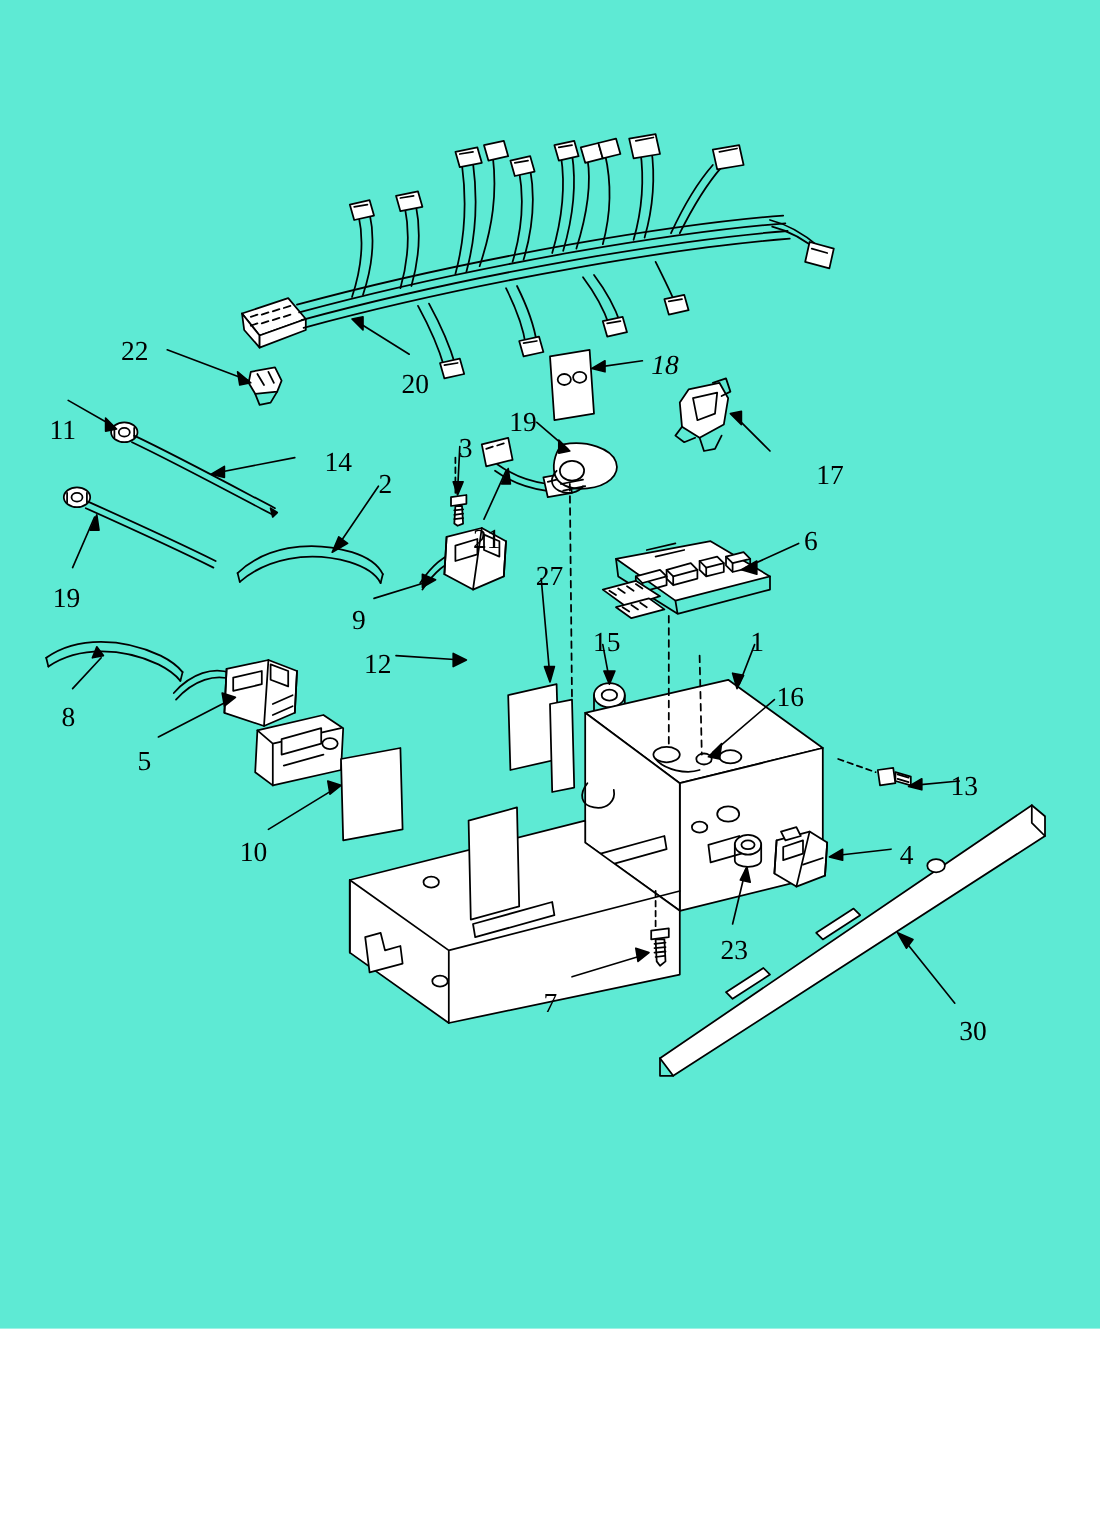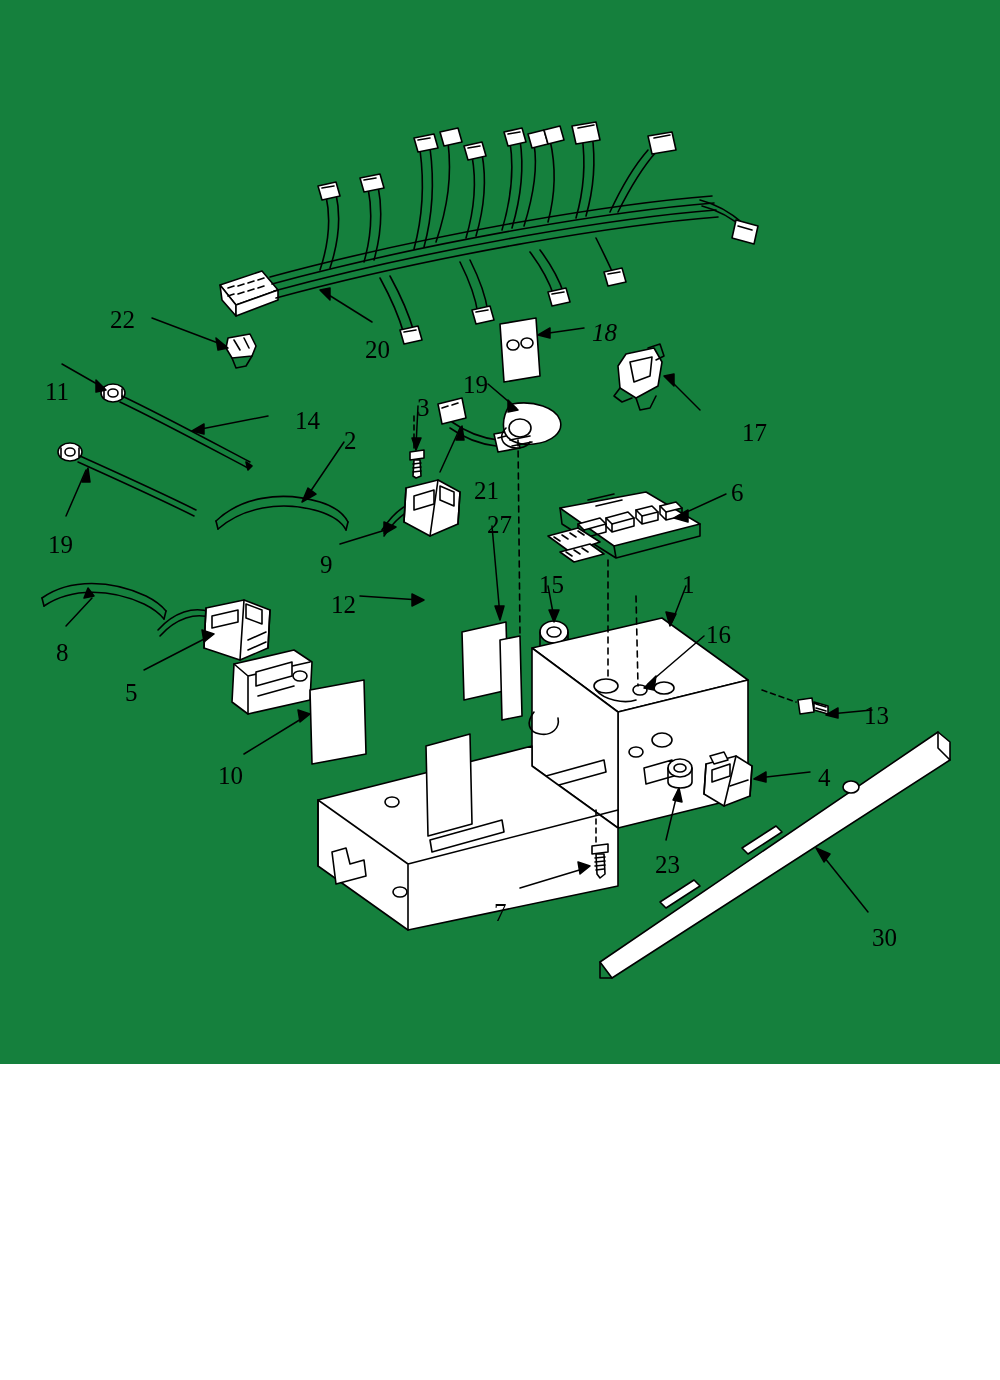--- a/index.html
+++ b/index.html
@@ -3,22 +3,22 @@
 <meta charset="utf-8">
 <style>
   html, body {
     margin: 0;
     padding: 0;
     background: #ffffff;
   }
   #page {
     position: relative;
     width: 1000px;
-    height: 1064px;
-    background: #15803d;
+    height: 1208px;
+    background: #5eead4;
     font-family: "Liberation Serif", serif;
     overflow: hidden;
   }
   #diagram-svg {
     position: absolute;
     left: 0;
     top: 0;
     width: 1000px;
     height: 1380px;
   }
@@ -392,21 +392,21 @@
 
   <div class="callout" style="left:110px; top:307px;">22</div>
   <div class="callout" style="left:45px; top:347px;margin-top:32px;">11</div>
   <div class="callout" style="left:365px; top:337px;">20</div>
   <div class="callout" style="left:592px; top:320px;font-style:italic;">18</div>
   <div class="callout" style="left:463px; top:372px;">19</div>
   <div class="callout" style="left:706px; top:420px;margin-left:36px;">17</div>
   <div class="callout" style="left:272px; top:408px;margin-left:23px;">14</div>
   <div class="callout" style="left:417px; top:395px;">3</div>
   <div class="callout" style="left:344px; top:428px;">2</div>
-  <div class="callout" style="left:430px; top:478px;margin-left:44px;">21</div>
+  <div class="callout" style="left:430px; top:478px;">21</div>
   <div class="callout" style="left:48px; top:532px;">19</div>
   <div class="callout" style="left:731px; top:480px;">6</div>
   <div class="callout" style="left:320px; top:552px;">9</div>
   <div class="callout" style="left:487px; top:512px;">27</div>
   <div class="callout" style="left:539px; top:572px;">15</div>
   <div class="callout" style="left:682px; top:572px;">1</div>
   <div class="callout" style="left:331px; top:592px;">12</div>
   <div class="callout" style="left:706px; top:622px;">16</div>
   <div class="callout" style="left:56px; top:640px;">8</div>
   <div class="callout" style="left:125px; top:680px;">5</div>

